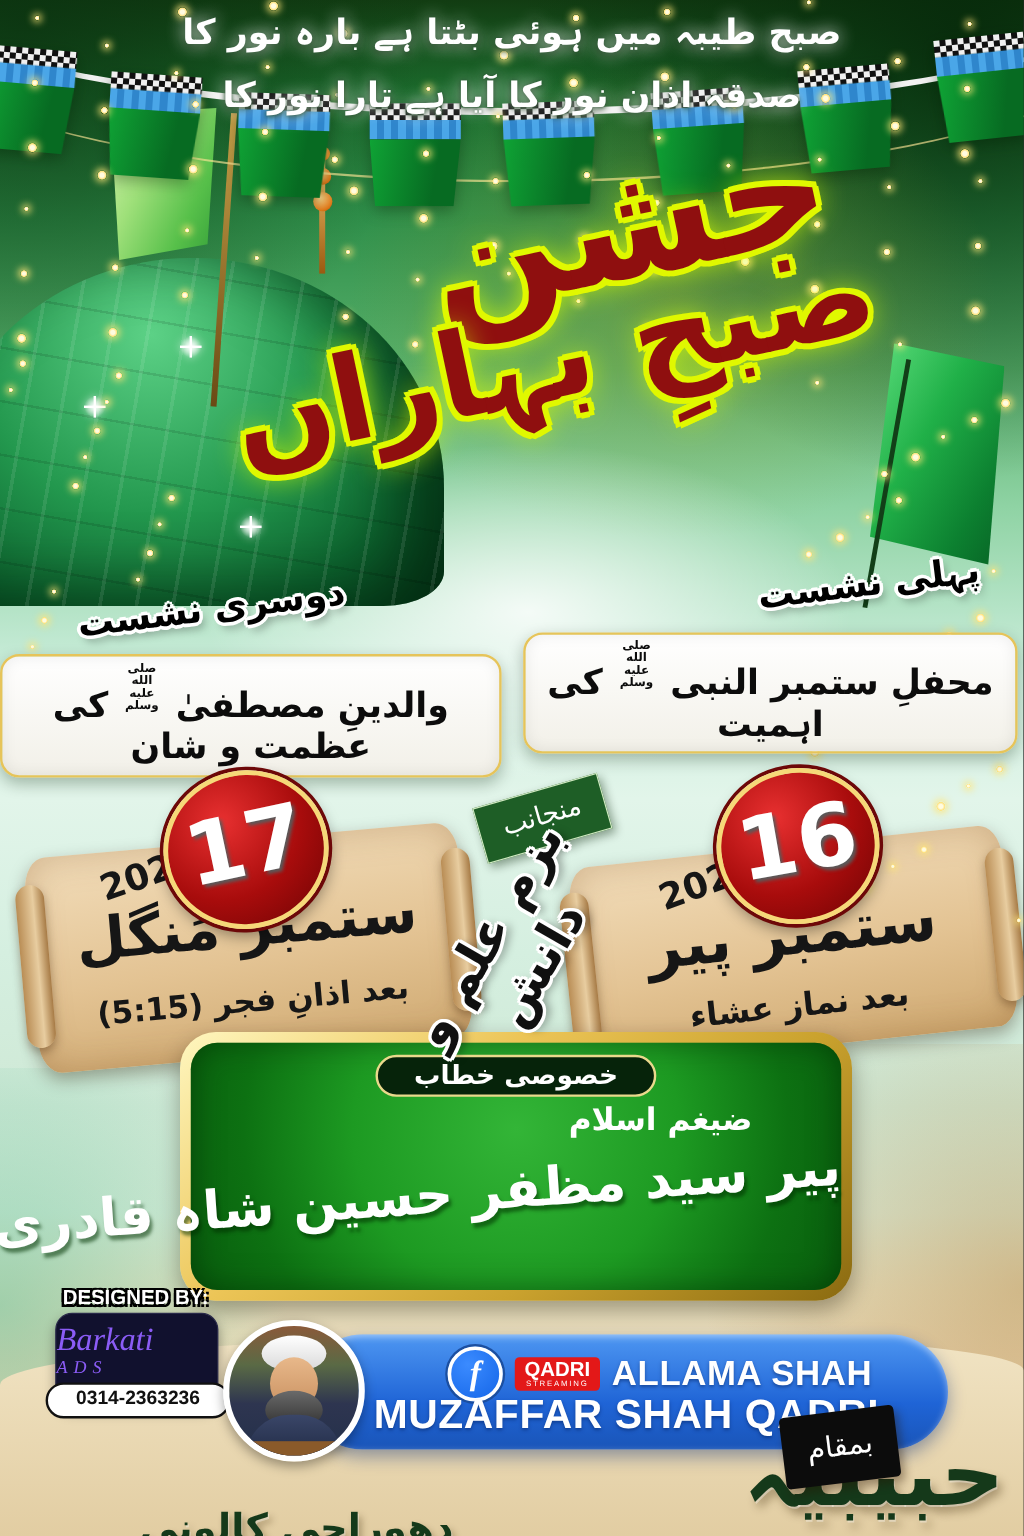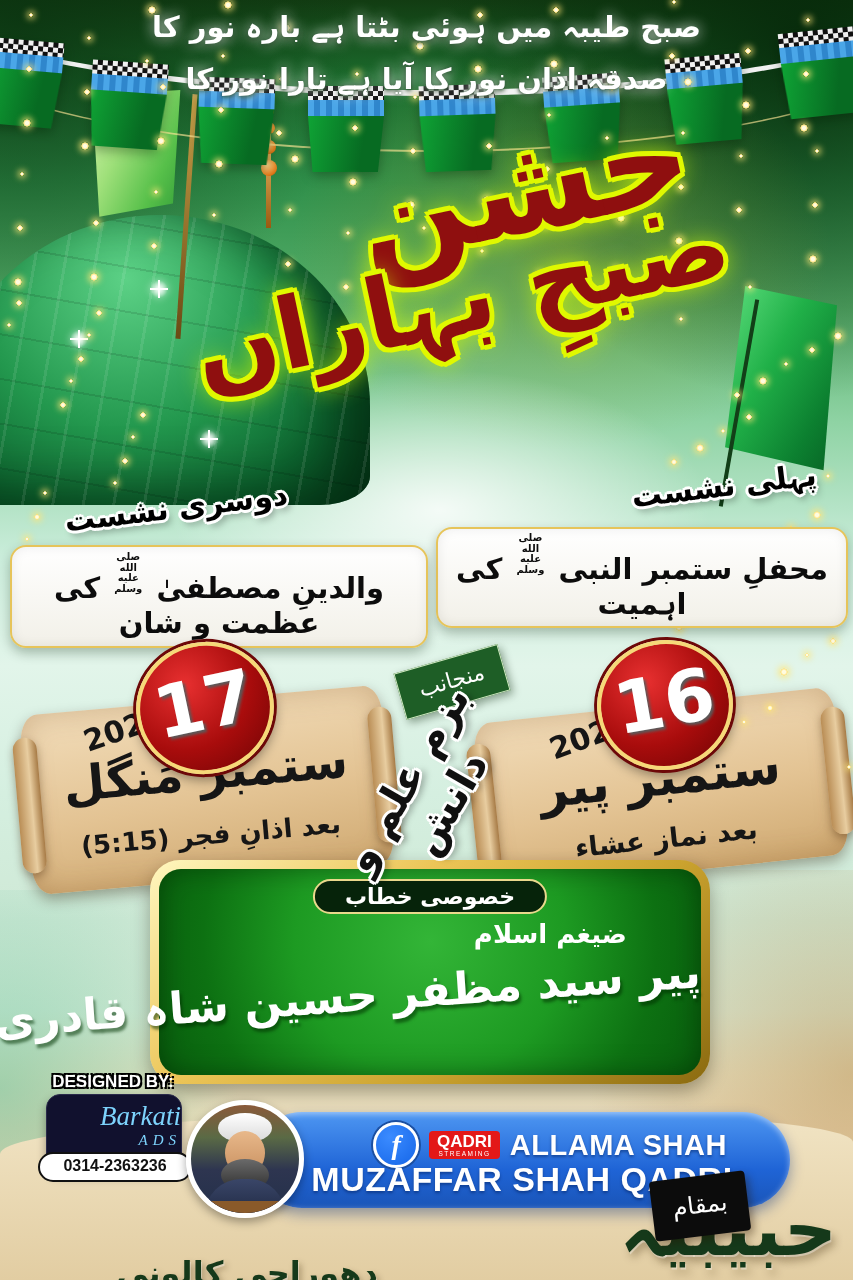--- a/index.html
+++ b/index.html
@@ -128,21 +128,21 @@
   .panel-pre{position:absolute;top:50px;right:74px;color:#fff;font-size:26px;font-weight:bold;}
   .panel-name{position:absolute;top:96px;left:0;right:0;text-align:center;color:#fff;
       font-size:44px;font-weight:bold;white-space:nowrap;transform:rotate(-4deg);
       text-shadow:2px 4px 3px rgba(0,50,0,.55);}
   
   .db-label{left:40px;top:1072px;width:146px;z-index:10;text-align:center;color:#fff;
       font-family:"Liberation Sans",sans-serif;font-size:17px;font-weight:bold;
       text-shadow:-2px -2px 0 #000,2px -2px 0 #000,-2px 2px 0 #000,2px 2px 0 #000;}
   .db-box{left:46px;top:1094px;width:134px;height:76px;z-index:9;background:#11112e;
       border-radius:14px;border:1px solid #2a2a4a;box-shadow:0 5px 10px rgba(0,0,0,.35);
-      text-align:right;color:#7dd3fc;}
+      text-align:left;color:#8b5cf6;}
   .db-brand{font-family:"Liberation Serif",serif;font-style:italic;font-size:27px;margin-top:6px;}
   .db-sub{font-family:"Liberation Serif",serif;font-style:italic;font-size:15px;letter-spacing:5px;}
   .db-phone{left:38px;top:1152px;width:150px;height:26px;z-index:10;background:#fff;
       border:2px solid #111;border-radius:999px;text-align:center;line-height:24px;
       font-family:"Liberation Sans",sans-serif;font-size:16px;font-weight:bold;color:#111;}
   .avatar{left:186px;top:1100px;width:108px;height:108px;z-index:11;border-radius:50%;
       border:5px solid #fff;overflow:hidden;box-shadow:0 4px 10px rgba(0,0,0,.35);
       background:linear-gradient(180deg,#8a5a3a 0%,#5a6a45 30%,#2e3550 60%,#23304a 100%);}
   .av-turban{left:27px;top:8px;width:54px;height:30px;border-radius:50%;
       background:linear-gradient(#ffffff,#d8d8d8);}
@@ -379,21 +379,21 @@
   <div class="abs sess-head urdu ol-white" style="right:36px;top:468px;">پہلی نشست</div>
   <div class="abs sess-box" style="left:436px;top:527px;width:408px;height:97px;">
     <div class="topic urdu">
       <span>محفلِ ستمبر النبی</span>
       <span class="hon">صلى الله عليه وسلم</span>
       <span>کی اہمیت</span>
     </div>
   </div>
 
   <div class="abs sess-head urdu ol-white" style="left:64px;top:490px;">دوسری نشست</div>
-  <div class="abs sess-box" style="left:10px;top:545px;width:414px;height:99px;">
+  <div class="abs sess-box" style="left:0;top:545px;width:414px;height:99px;">
     <div class="topic urdu">
       <span>والدینِ مصطفیٰ</span>
       <span class="hon">صلى الله عليه وسلم</span>
       <span>کی عظمت و شان</span>
     </div>
   </div>
 
   <div class="abs scroll" style="left:480px;top:705px;width:362px;height:168px;transform:rotate(-6deg);">
     <div class="yr" style="left:74px;top:6px;">2024</div>
     <div class="pfx urdu" style="left:150px;top:32px;">بروز</div>

